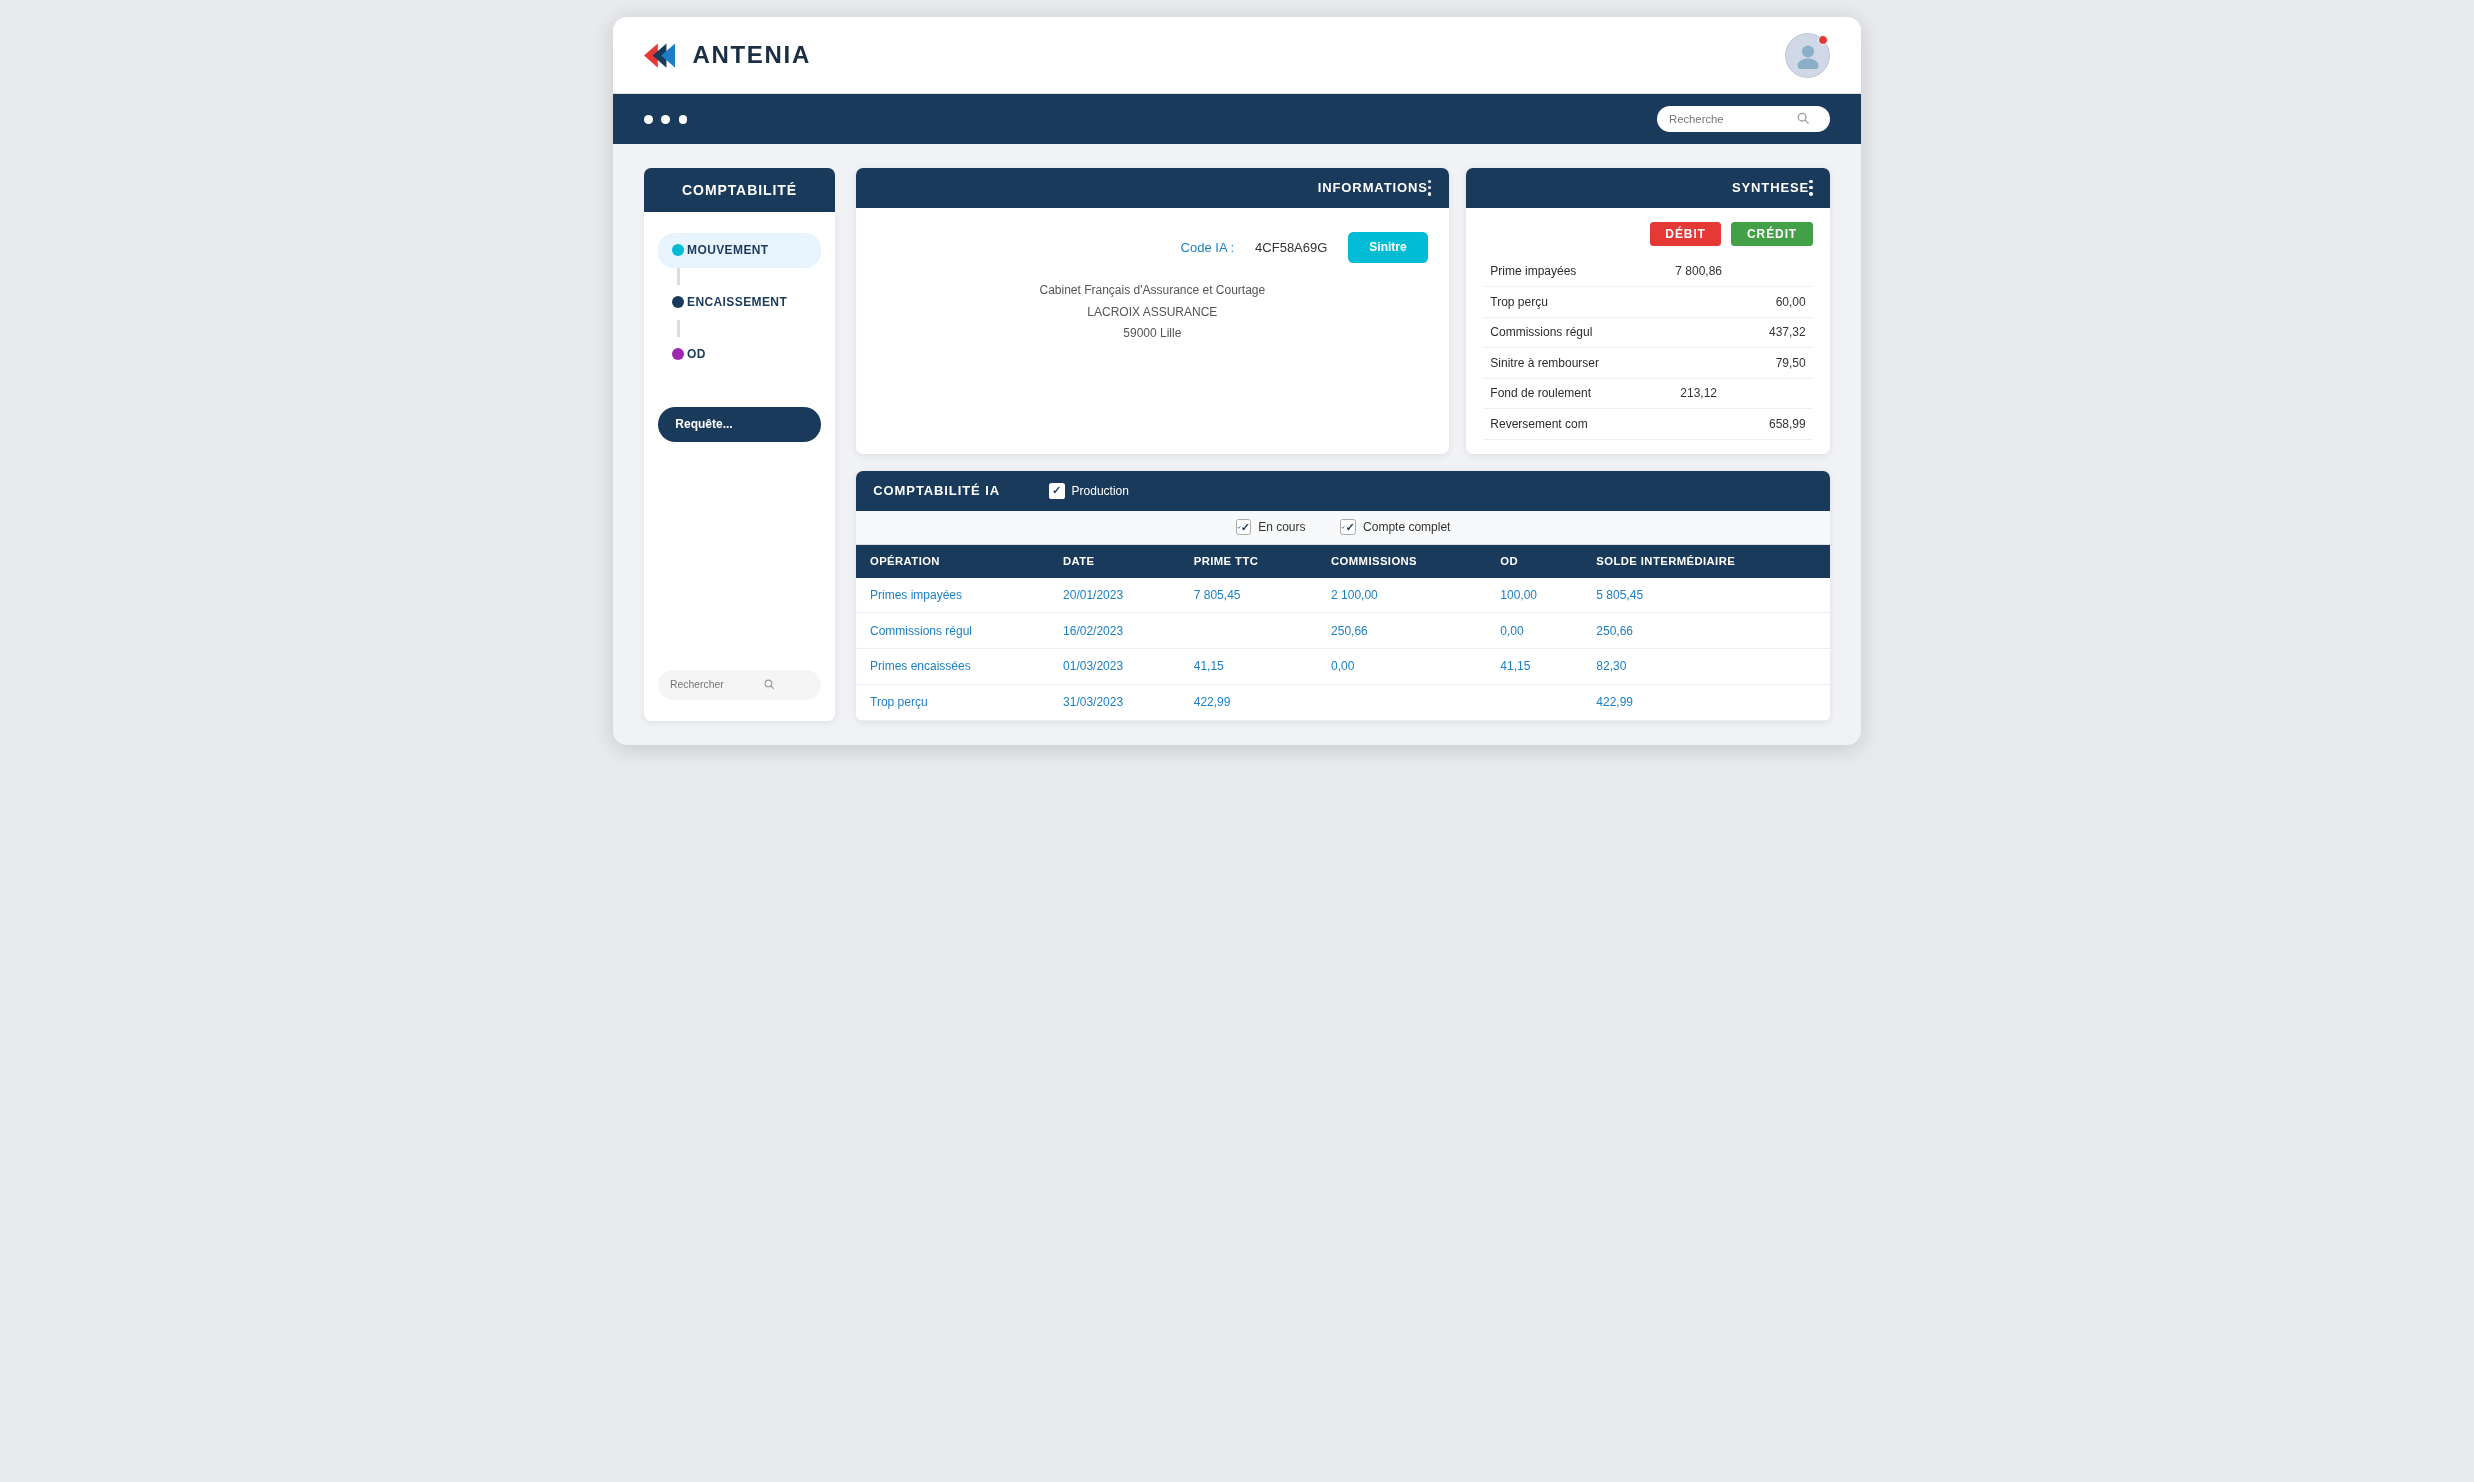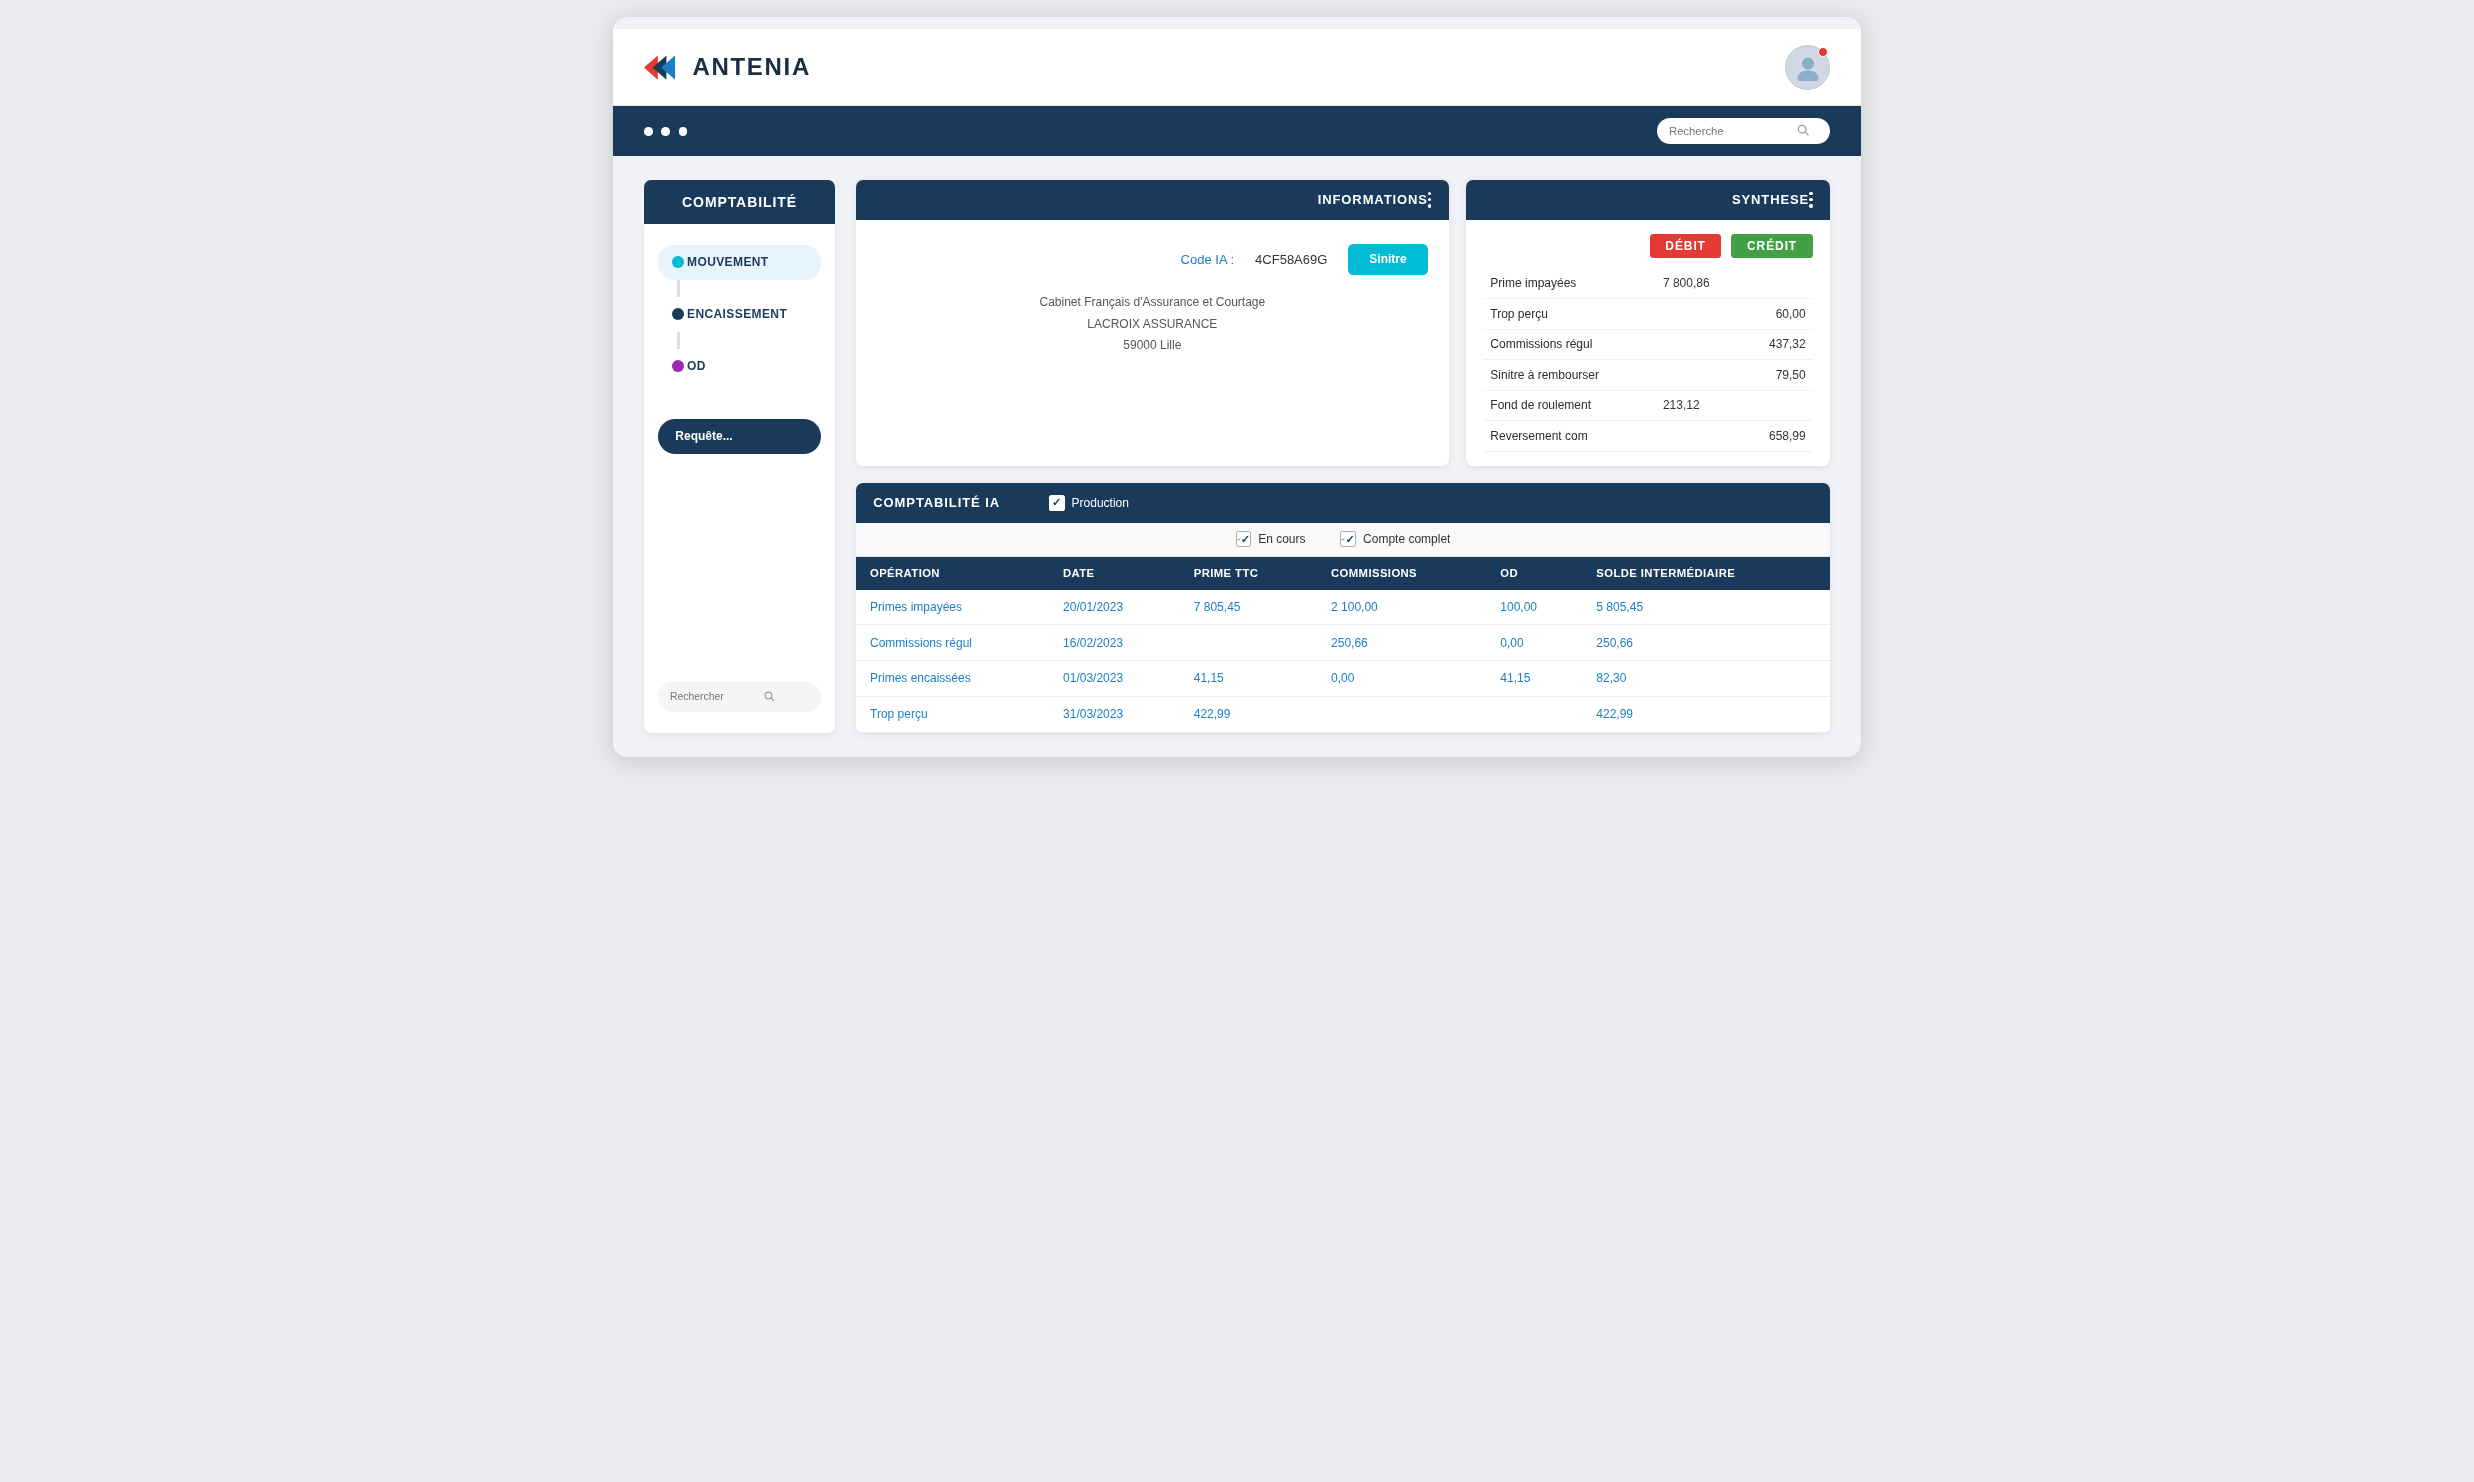--- a/index.html
+++ b/index.html
@@ -18,21 +18,20 @@
       box-shadow: 0 3.5px 21px rgba(0,0,0,0.15);
     }
     
     .header {
       background: white;
       display: flex;
       align-items: center;
       justify-content: space-between;
       padding: 15.6px 31px;
       border-bottom: 0.9px solid #e0e0e0;
-      margin-top: 12px;
     }
     .logo-area {
       display: flex;
       align-items: center;
       gap: 10.4px;
     }
     .logo-icon {
       width: 38px;
       height: 31px;
     }
@@ -328,21 +327,21 @@
     .synthese-table td {
       padding: 7.8px 7px;
       font-size: 12px;
       color: #333;
     }
     .synthese-table td:first-child {
       font-weight: 500;
       color: #2c2c2c;
     }
     .synthese-table td:nth-child(2) {
-      text-align: left;
+      text-align: center;
       color: #333;
     }
     .synthese-table td:nth-child(3) {
       text-align: right;
       color: #333;
     }
     
     .bottom-panel {
       width: 100%;
     }

